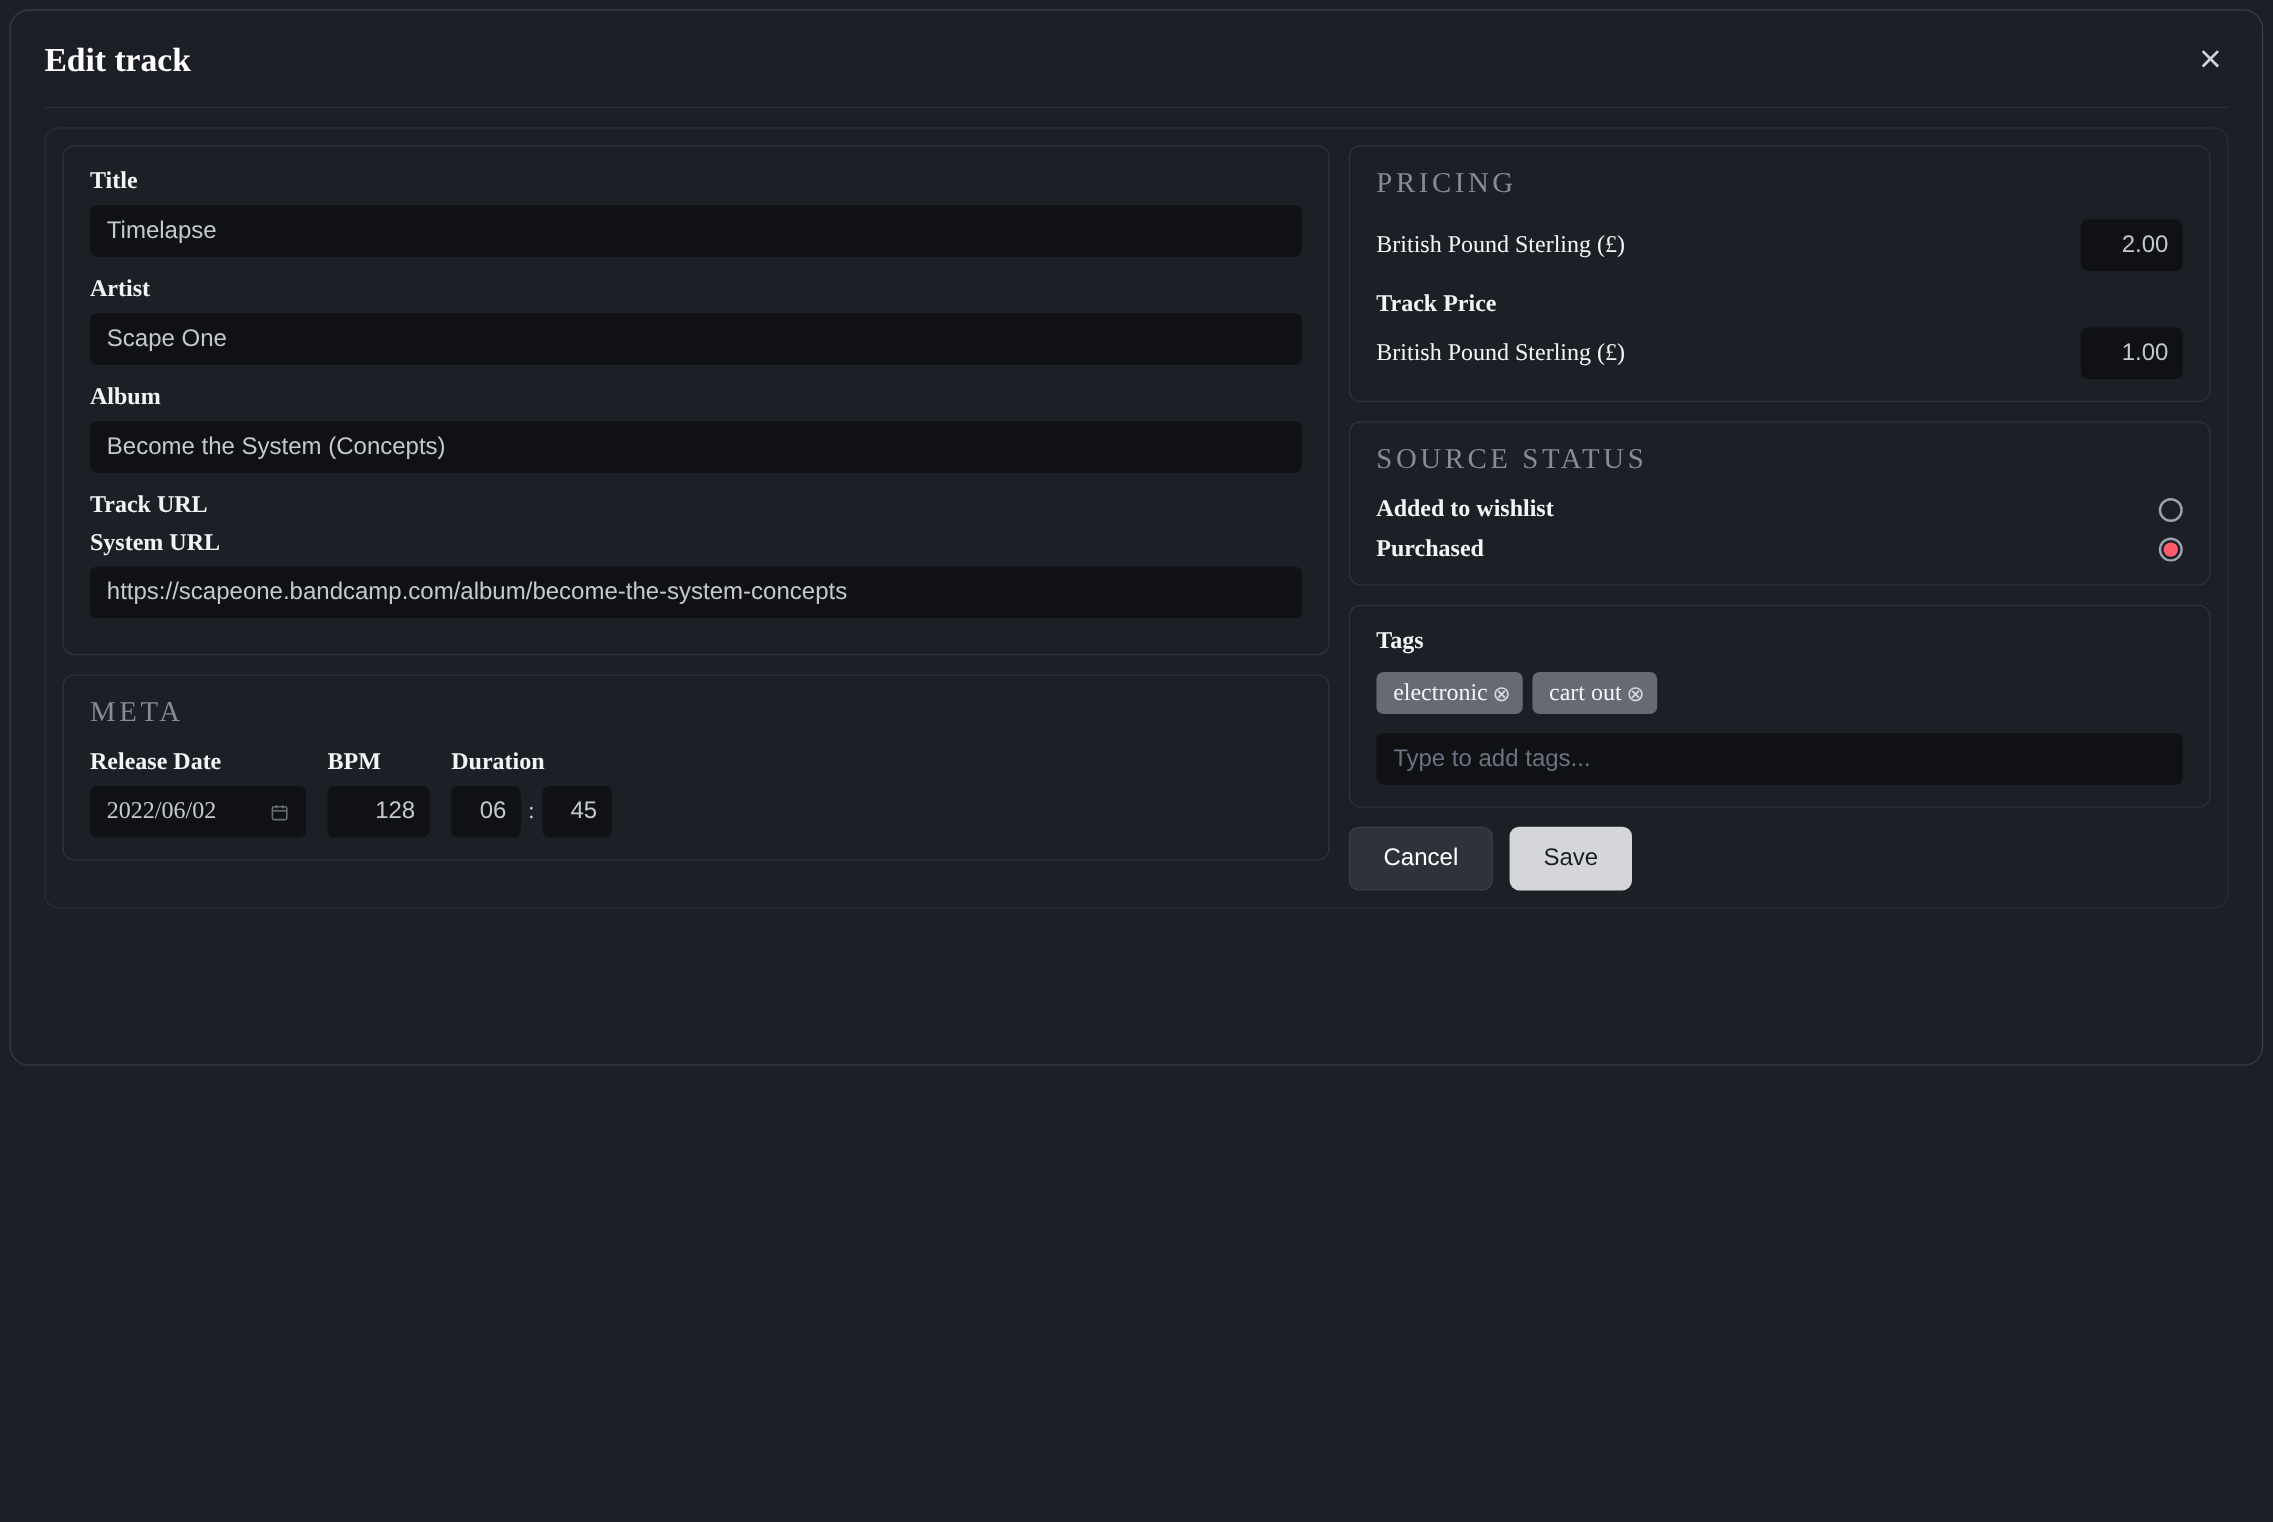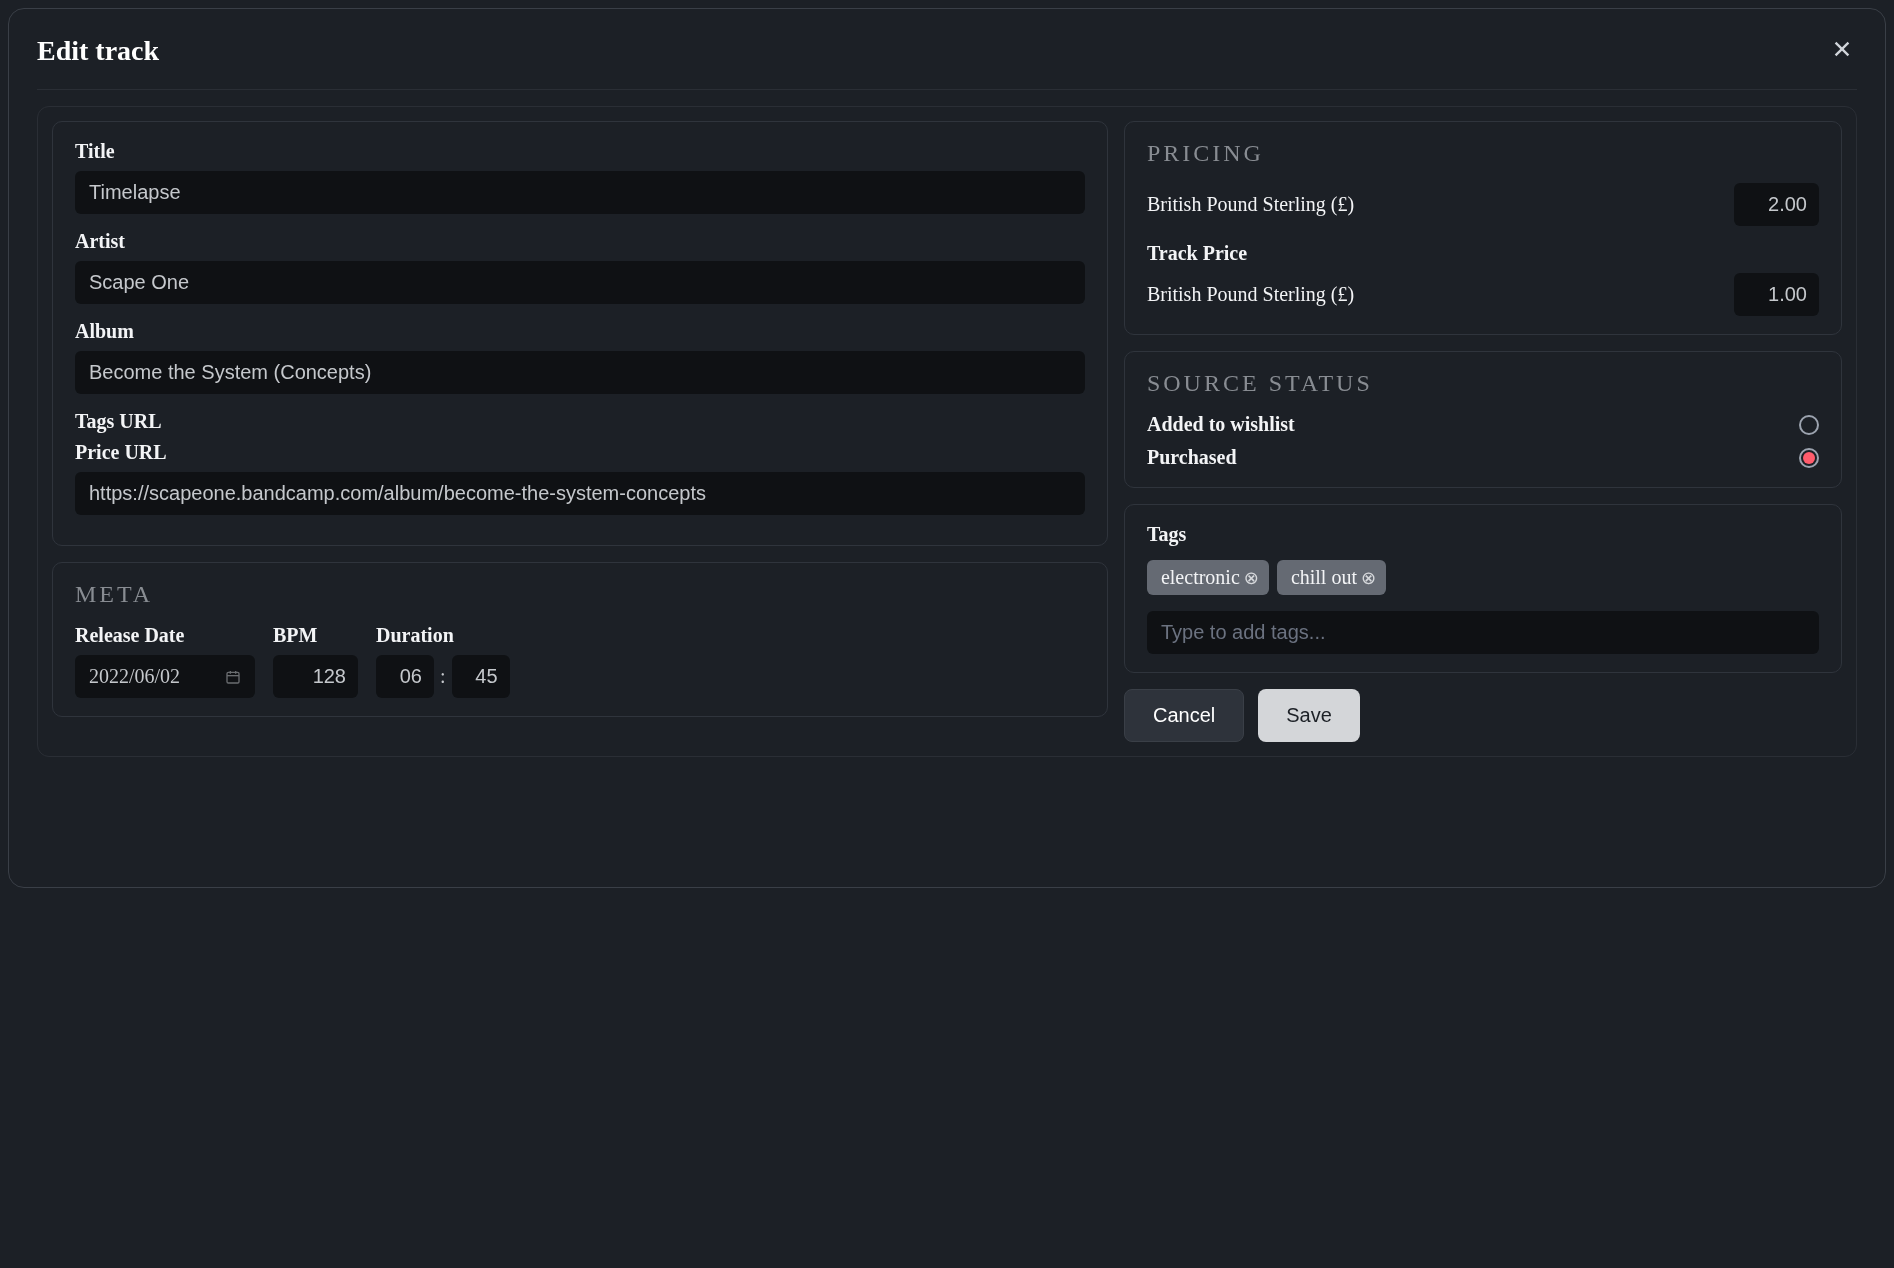--- a/index.html
+++ b/index.html
@@ -275,23 +275,23 @@
         
         <label class="field-label">Title</label>
         <input class="text-input" value="Timelapse" style="">
         
         <label class="field-label">Artist</label>
         <input class="text-input" value="Scape One" style="">
         
         <label class="field-label">Album</label>
         <input class="text-input" value="Become the System (Concepts)" style="">
         
-        <label class="field-label">Tags URL</label>
-        
-        <label class="field-label">Price URL</label>
+        <label class="field-label">Track URL</label>
+        
+        <label class="field-label">System URL</label>
         <input class="text-input" style="margin-bottom: 12px;" value="https://scapeone.bandcamp.com/album/become-the-system-concepts">
       </div>
 
       <div class="panel">
         <div class="section-title">META</div>
         <div class="meta-row">
 
           <div class="meta-field">
             <label class="field-label">Release Date</label>
             <div class="date-input">
@@ -357,21 +357,21 @@
       </div>
 
       <div class="tags-panel">
         <div class="tags-title">Tags</div>
         <div class="tags-list">
           <div class="tag">
             <span>electronic</span>
               <span class="tag-remove">⊗</span>
           </div>
           <div class="tag">
-            <span>chill out</span>
+            <span>cart out</span>
               <span class="tag-remove">⊗</span>
           </div>
         </div>
         <input class="tags-input" placeholder="Type to add tags..." style="">
       </div>
 
       <div class="button-row-right">
         <button class="btn btn-cancel">Cancel</button>
         <button class="btn btn-save">Save</button>
       </div>

